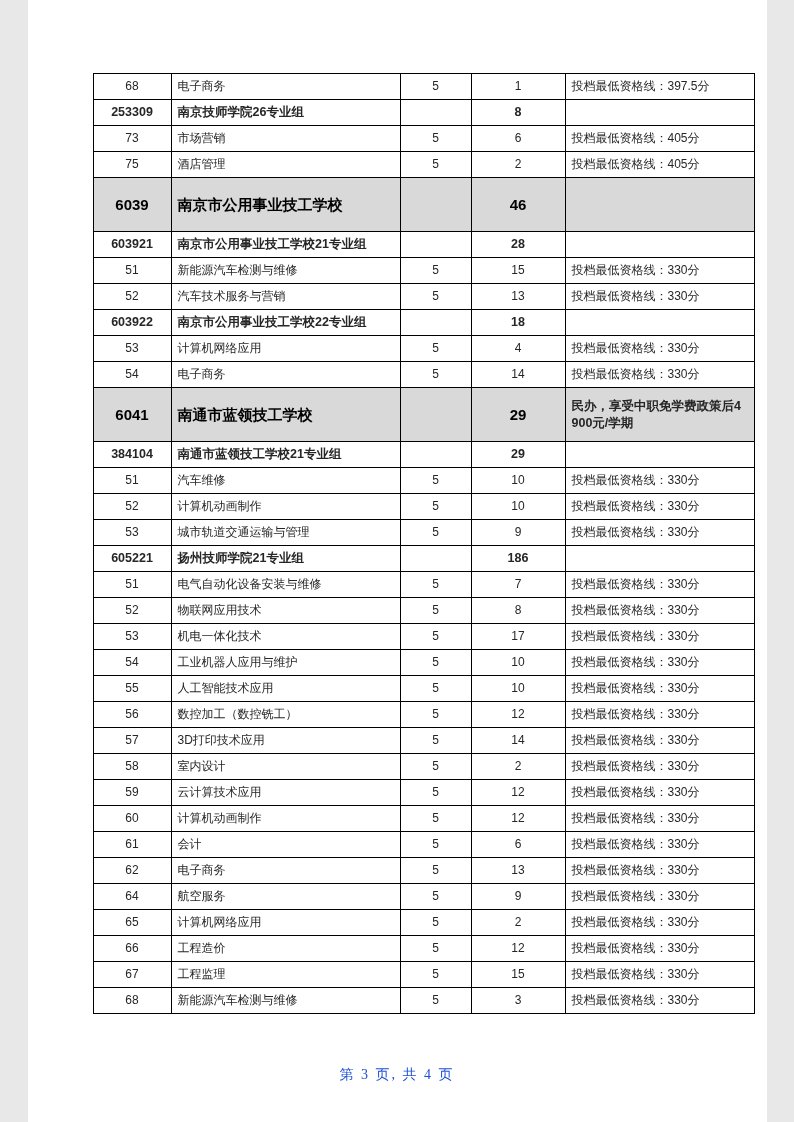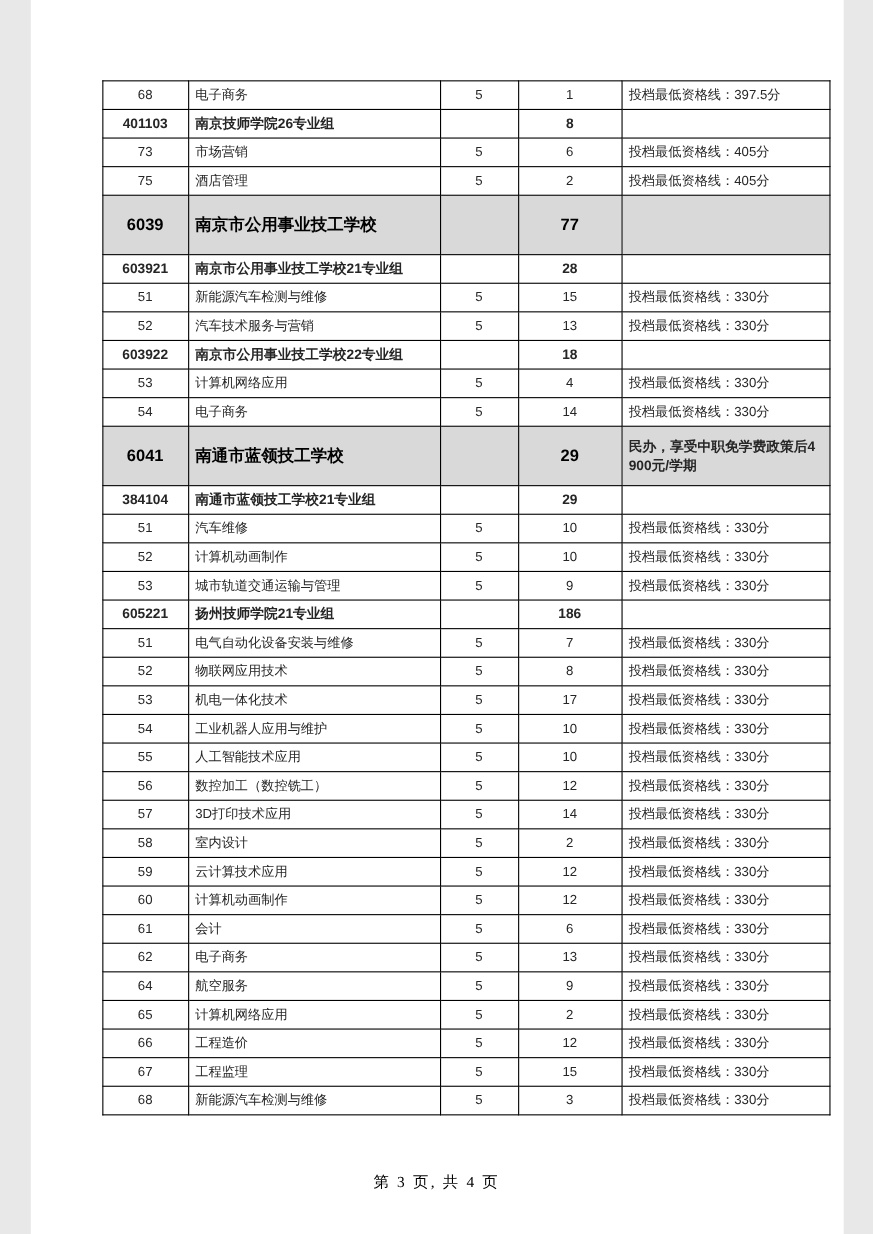--- a/index.html
+++ b/index.html
@@ -56,21 +56,21 @@
   }
   .footer {
     position: absolute;
     top: 1066px;
     left: 0;
     width: 100%;
     text-align: center;
     font-family: "Liberation Serif", serif;
     font-size: 14px;
     letter-spacing: 2px;
-    color: #000000;
+    color: #1d4ed8;
   }
 </style>
 </head>
 <body>
 
 <div class="page">
   <table class="admission">
     <colgroup>
       <col class="c-code">
       <col class="c-name">
@@ -80,21 +80,21 @@
     </colgroup>
     <tbody id="table-body">
         <tr class="row-course">
           <td class="cell-code">68</td>
           <td class="cell-name">电子商务</td>
           <td class="cell-plan">5</td>
           <td class="cell-count">1</td>
           <td class="cell-remark">投档最低资格线：397.5分</td>
         </tr>
         <tr class="row-group">
-          <td class="cell-code">401103</td>
+          <td class="cell-code">253309</td>
           <td class="cell-name">南京技师学院26专业组</td>
           <td class="cell-plan"></td>
           <td class="cell-count">8</td>
           <td class="cell-remark"></td>
         </tr>
         <tr class="row-course">
           <td class="cell-code">73</td>
           <td class="cell-name">市场营销</td>
           <td class="cell-plan">5</td>
           <td class="cell-count">6</td>
@@ -104,21 +104,21 @@
           <td class="cell-code">75</td>
           <td class="cell-name">酒店管理</td>
           <td class="cell-plan">5</td>
           <td class="cell-count">2</td>
           <td class="cell-remark">投档最低资格线：405分</td>
         </tr>
         <tr class="row-school">
           <td class="cell-code">6039</td>
           <td class="cell-name">南京市公用事业技工学校</td>
           <td class="cell-plan"></td>
-          <td class="cell-count">77</td>
+          <td class="cell-count">46</td>
           <td class="cell-remark"></td>
         </tr>
         <tr class="row-group">
           <td class="cell-code">603921</td>
           <td class="cell-name">南京市公用事业技工学校21专业组</td>
           <td class="cell-plan"></td>
           <td class="cell-count">28</td>
           <td class="cell-remark"></td>
         </tr>
         <tr class="row-course">

